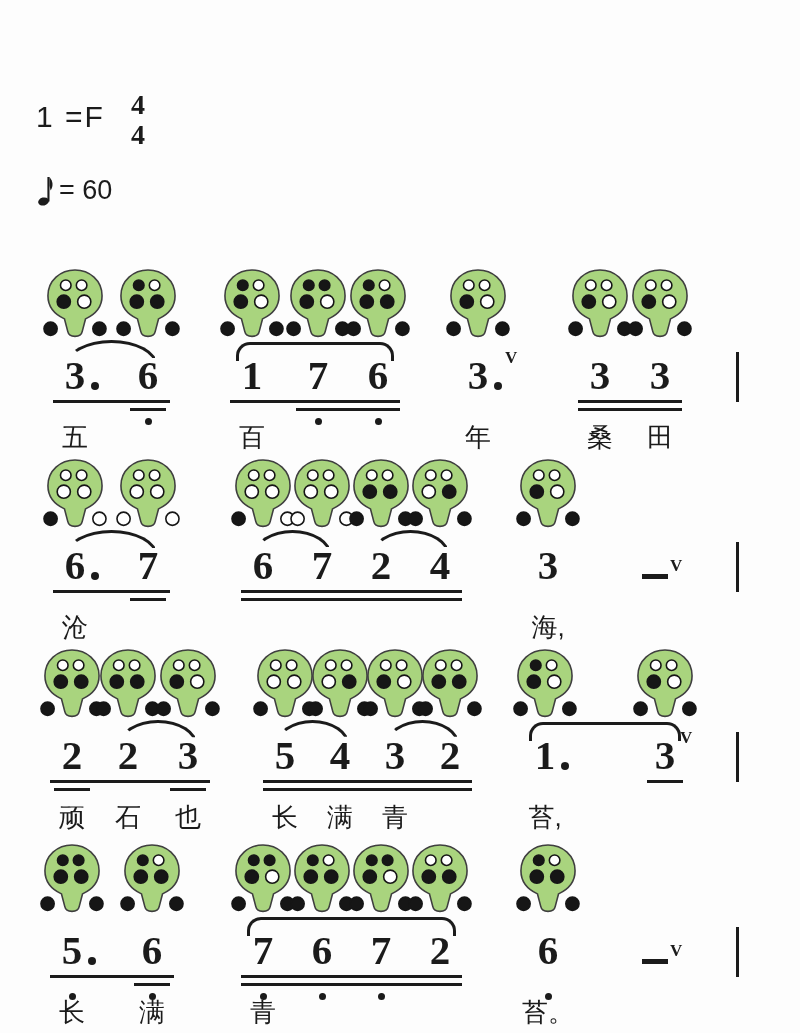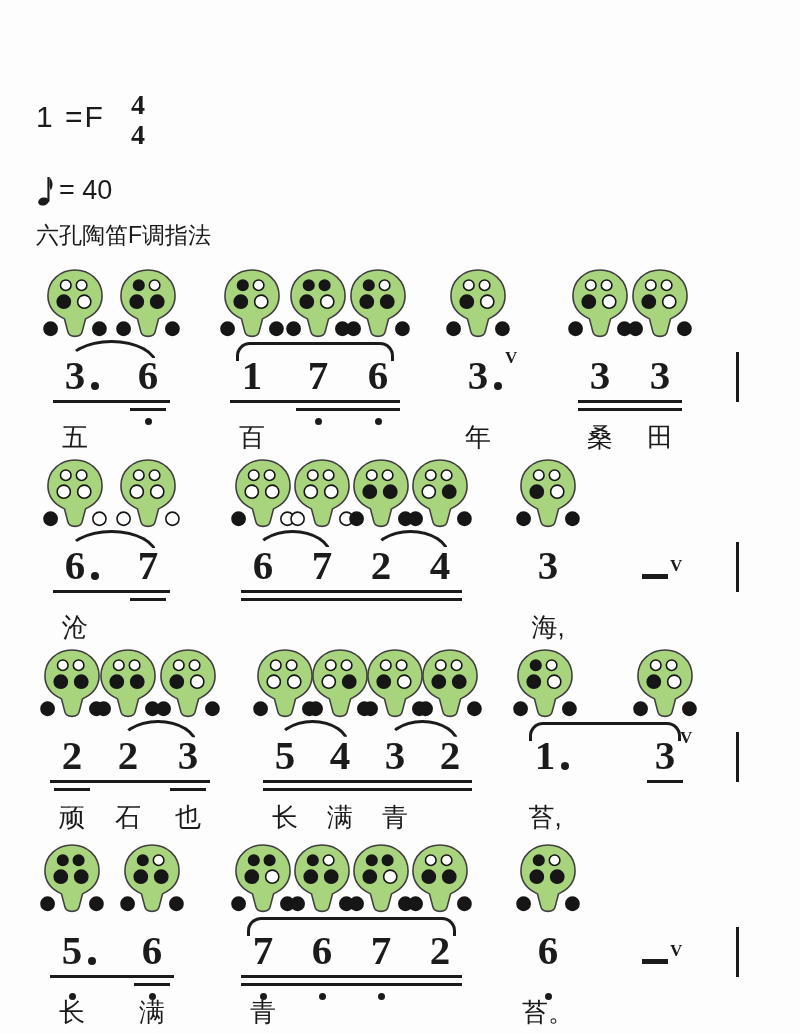--- a/index.html
+++ b/index.html
@@ -40,23 +40,22 @@
   <div class="timesig">
     <div>4</div>
     <div>4</div>
   </div>
   <div class="tempo">
     <svg width="16" height="33" viewBox="0 0 16 33">
       <ellipse cx="5.5" cy="27.5" rx="5.4" ry="4" fill="#1b1b1b" transform="rotate(-14 5.5 27.5)"></ellipse>
       <rect x="9.4" y="3" width="2.1" height="24.5" fill="#1b1b1b"></rect>
       <path d="M11.5 3 C15 7.5 15.6 11.5 12.6 16.5 L11.5 11.5 Z" fill="#1b1b1b"></path>
     </svg>
-    <span>= 40</span>
+    <span>= 60</span>
   </div>
-  <div class="fingering-label">六孔陶笛F调指法</div>
   <div id="rows-root">
       <div class="row" style="top: 268px;">
         <div class="slur-arc" style="left: 65px; width: 93px; top: 72px;"></div>
         <div class="uline" style="left: 53px; width: 117px; top: 132px;"></div>
         <div class="uline" style="left: 130px; width: 36px; top: 140px;"></div>
         <div class="oca" style="left: 42px;"><svg viewBox="0 0 100 112" width="66" height="74">
             <path d="M50 3 C72 3 91 19 91 42 C91 60 79 71 66 77 L61 96 C59 106 41 106 39 96 L34 77 C21 71 9 60 9 42 C9 19 28 3 50 3 Z" fill="#a9d47e" stroke="#3f3f3f" stroke-width="2.4"></path>
             <circle cx="13" cy="92" r="10" fill="#161616" stroke="#161616" stroke-width="2.4"></circle>
             <circle cx="87" cy="92" r="10" fill="#161616" stroke="#161616" stroke-width="2.4"></circle>
             <circle cx="36" cy="26" r="8" fill="#ffffff" stroke="#161616" stroke-width="2.4"></circle>

